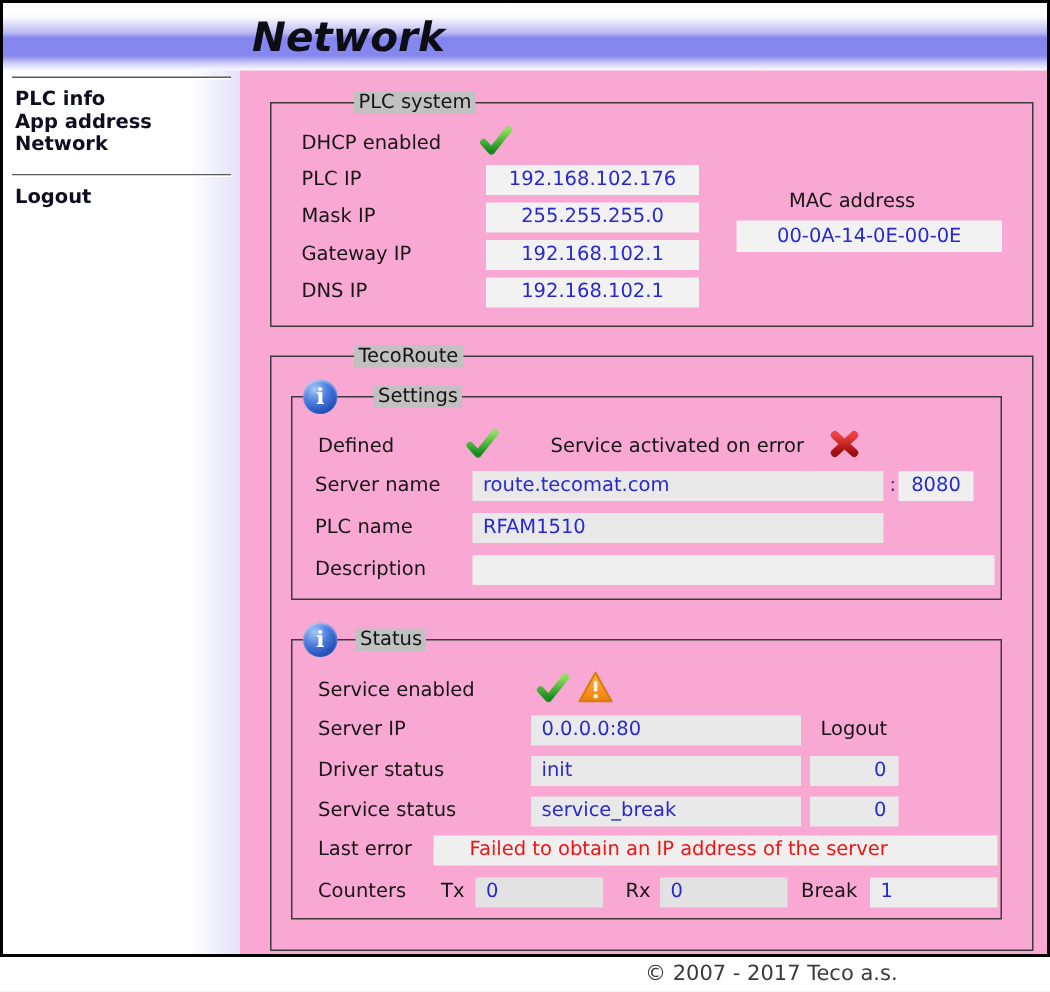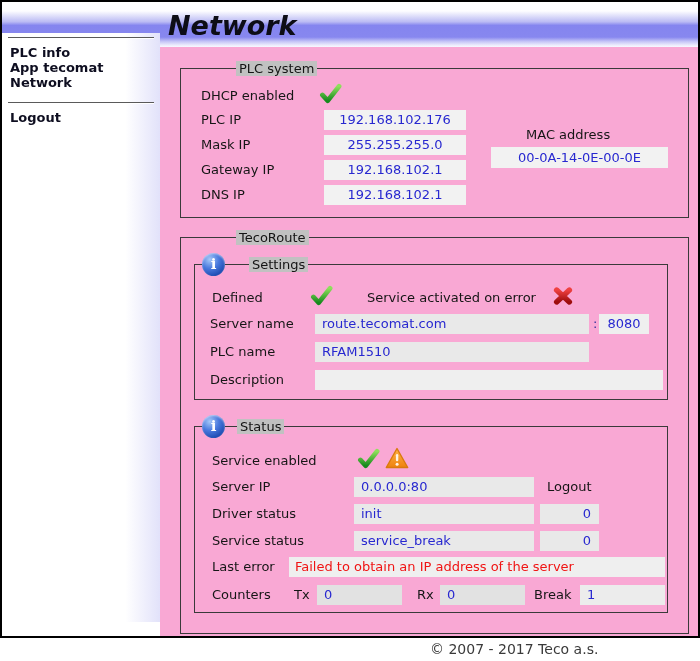--- a/index.html
+++ b/index.html
@@ -14,21 +14,21 @@
     position:absolute; left:0; top:0; width:696px; height:45px;
     background:linear-gradient(to bottom,#ffffff 0%,#fdfdff 20%,#bbbbf4 44%,#8585ef 52%,#8787ef 78%,#c6c6f7 88%,#ececfd 96%,#f8f8ff 100%);
   }
   .title {
     position:absolute; left:166px; top:8px; font-size:27px; font-weight:bold; font-style:italic;
     color:#0d0d16; letter-spacing:0px;
   }
 
   
   .sidebar {
-    position:absolute; left:0; top:31px; width:158px; height:589px;
+    position:absolute; left:0; top:45px; width:158px; height:589px;
     background:linear-gradient(to right,#ffffff 78%,#e2e2fa 100%);
   }
   .sep { position:absolute; left:6px; width:146px; height:0;
          border-top:1px solid #5a5a5a; border-bottom:1px solid #ffffff; }
   .sep1 { top:4px; } .sep2 { top:69px; }
   .menu-item {
     position:absolute; left:8px; font-size:13px; font-weight:bold; color:#0e0e20;
     line-height:15px; cursor:pointer; white-space:nowrap;
   }
 
@@ -42,21 +42,21 @@
   }
   .lbl { position:absolute; font-size:13px; color:#161616; line-height:20px; white-space:nowrap; }
   .vbox {
     position:absolute; box-sizing:border-box; height:20px; line-height:20px;
     font-size:13px; color:#2828d0; background:#e9e9e9; white-space:nowrap; overflow:hidden;
   }
   .vbox.center { text-align:center; }
   .vbox.left   { text-align:left; padding-left:7px; }
   .vbox.right  { text-align:right; padding-right:8px; }
   .vbox.white  { background:#f2f2f2; }
-  .vbox.error  { background:#efefef; color:#f01414; padding-left:6px; }
+  .vbox.error  { background:#efefef; color:#f01414; padding-left:24px; }
 
   .icon { position:absolute; display:block; }
 
   .info-icon {
     position:absolute; width:23px; height:23px; border-radius:50%;
     background:radial-gradient(circle at 34% 28%, #a6c8f8 0%, #4a7ade 40%, #1746ad 80%, #0d3a9a 100%);
     box-shadow:inset 0 1px 2px rgba(255,255,255,.6);
   }
   .info-i {
     position:absolute; left:0; top:2px; width:23px; text-align:center;
@@ -74,21 +74,21 @@
 <div class="page">
   <div class="frame">
 
     <div class="header">
       <div class="title">Network</div>
     </div>
 
     <div class="sidebar">
       <div class="sep sep1"></div>
       <div class="menu-item" style="top:12px">PLC info</div>
-      <div class="menu-item" style="top:27px">App tecomat</div>
+      <div class="menu-item" style="top:27px">App address</div>
       <div class="menu-item" style="top:42px">Network</div>
       <div class="sep sep2"></div>
       <div class="menu-item" style="top:77px">Logout</div>
     </div>
 
     <div class="main">
 
       <div class="fs" style="left:20px; top:21px; width:507px; height:148px;">
         <span class="legend" style="left:55px">PLC system</span>
 

